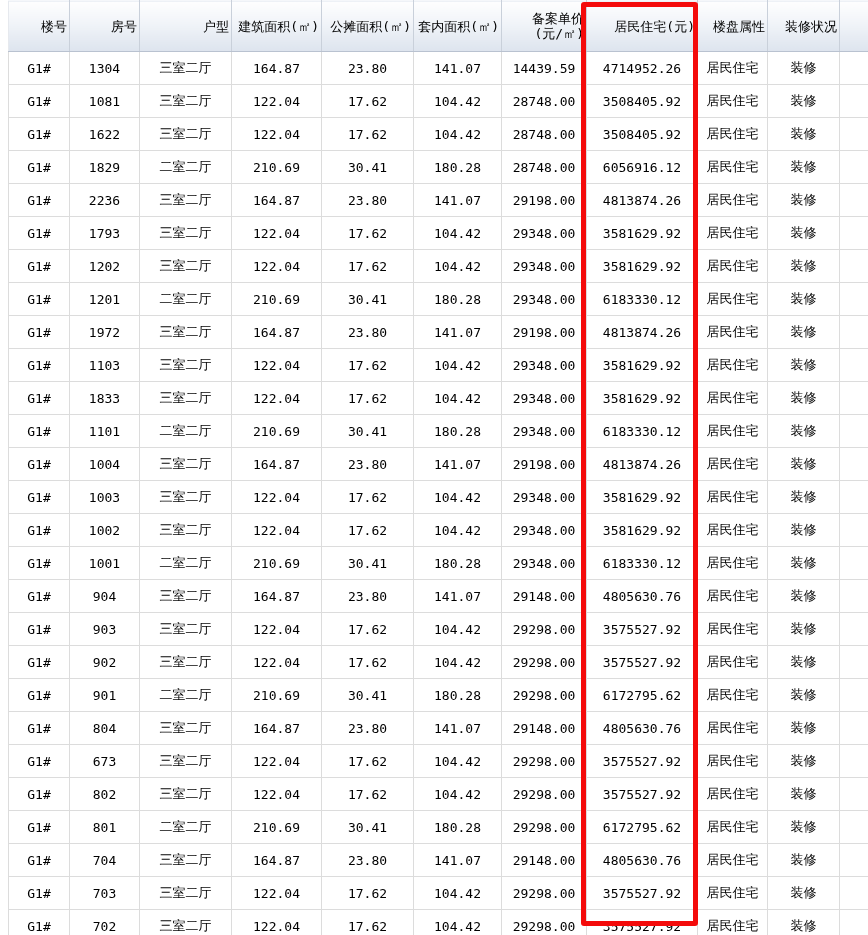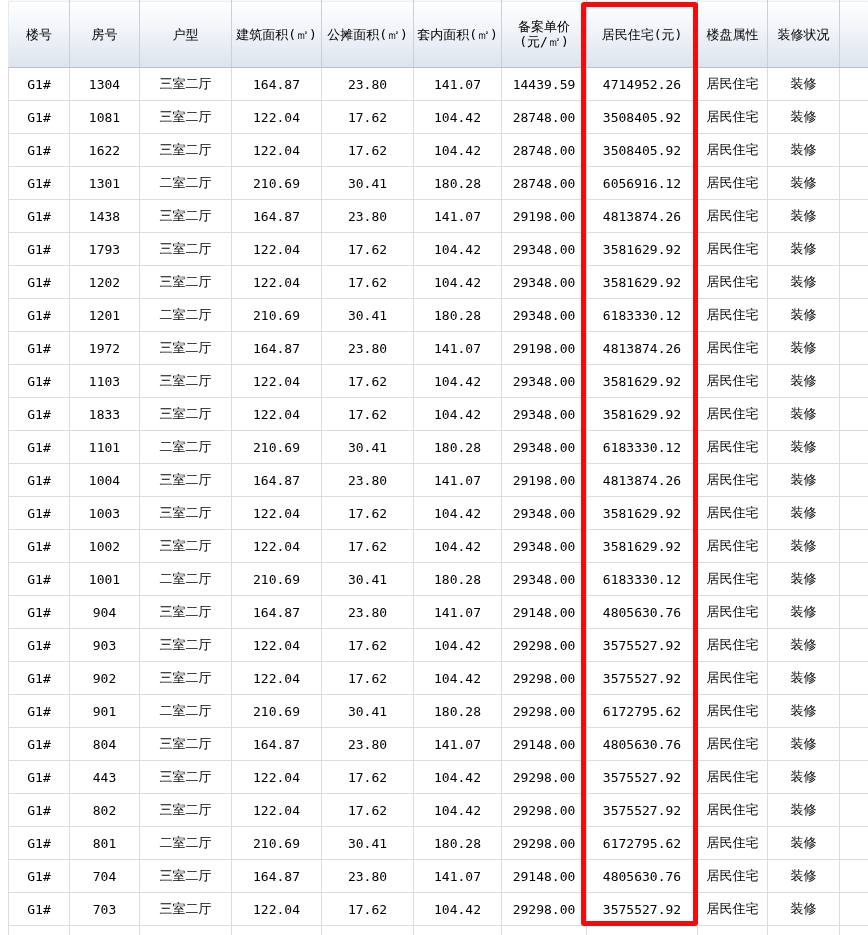--- a/index.html
+++ b/index.html
@@ -11,25 +11,25 @@
   .table-wrap{
     position:absolute;left:8px;top:0;width:860px;height:935px;overflow:hidden;
   }
   table{
     border-collapse:collapse;table-layout:fixed;width:871px;
   }
   col.c0{width:61px}col.c1{width:70px}col.c2{width:92px}col.c3{width:90px}
   col.c4{width:92px}col.c5{width:88px}col.c6{width:85px}col.c7{width:111px}
   col.c8{width:70px}col.c9{width:72px}col.c10{width:40px}
   thead th{
-    height:34px;font-weight:normal;text-align:center;vertical-align:middle;
+    height:34px;font-weight:normal;text-align:right;vertical-align:middle;
     background:linear-gradient(to bottom,#fefefe 0%,#f2f5f9 40%,#dde4ee 100%);
     border-left:1px solid #e6e9ee;border-right:1px solid #c9d0da;
     border-bottom:1px solid #b9c2d0;border-top:1px solid #f5f7fa;
-    line-height:15px;padding:16px 2px;overflow:hidden;
+    line-height:15px;padding:8px 2px;overflow:hidden;
   }
   tbody td{
     height:30px;text-align:center;vertical-align:middle;background:#ffffff;
     border:1px solid #dcdcdc;overflow:hidden;white-space:nowrap;
   }
   .highlight-rect{
     position:absolute;left:581px;top:2px;width:107px;height:914px;
     border:5px solid #f40b0b;border-radius:3px;pointer-events:none;z-index:5;
   }
 </style>
@@ -101,34 +101,34 @@
           <td>17.62</td>
           <td>104.42</td>
           <td>28748.00</td>
           <td>3508405.92</td>
           <td>居民住宅</td>
           <td>装修</td>
           <td></td>
         </tr>
         <tr>
           <td>G1#</td>
-          <td>1301</td>
+          <td>1829</td>
           <td>二室二厅</td>
           <td>210.69</td>
           <td>30.41</td>
           <td>180.28</td>
           <td>28748.00</td>
           <td>6056916.12</td>
           <td>居民住宅</td>
           <td>装修</td>
           <td></td>
         </tr>
         <tr>
           <td>G1#</td>
-          <td>1438</td>
+          <td>2236</td>
           <td>三室二厅</td>
           <td>164.87</td>
           <td>23.80</td>
           <td>141.07</td>
           <td>29198.00</td>
           <td>4813874.26</td>
           <td>居民住宅</td>
           <td>装修</td>
           <td></td>
         </tr>
@@ -335,21 +335,21 @@
           <td>23.80</td>
           <td>141.07</td>
           <td>29148.00</td>
           <td>4805630.76</td>
           <td>居民住宅</td>
           <td>装修</td>
           <td></td>
         </tr>
         <tr>
           <td>G1#</td>
-          <td>443</td>
+          <td>673</td>
           <td>三室二厅</td>
           <td>122.04</td>
           <td>17.62</td>
           <td>104.42</td>
           <td>29298.00</td>
           <td>3575527.92</td>
           <td>居民住宅</td>
           <td>装修</td>
           <td></td>
         </tr>

